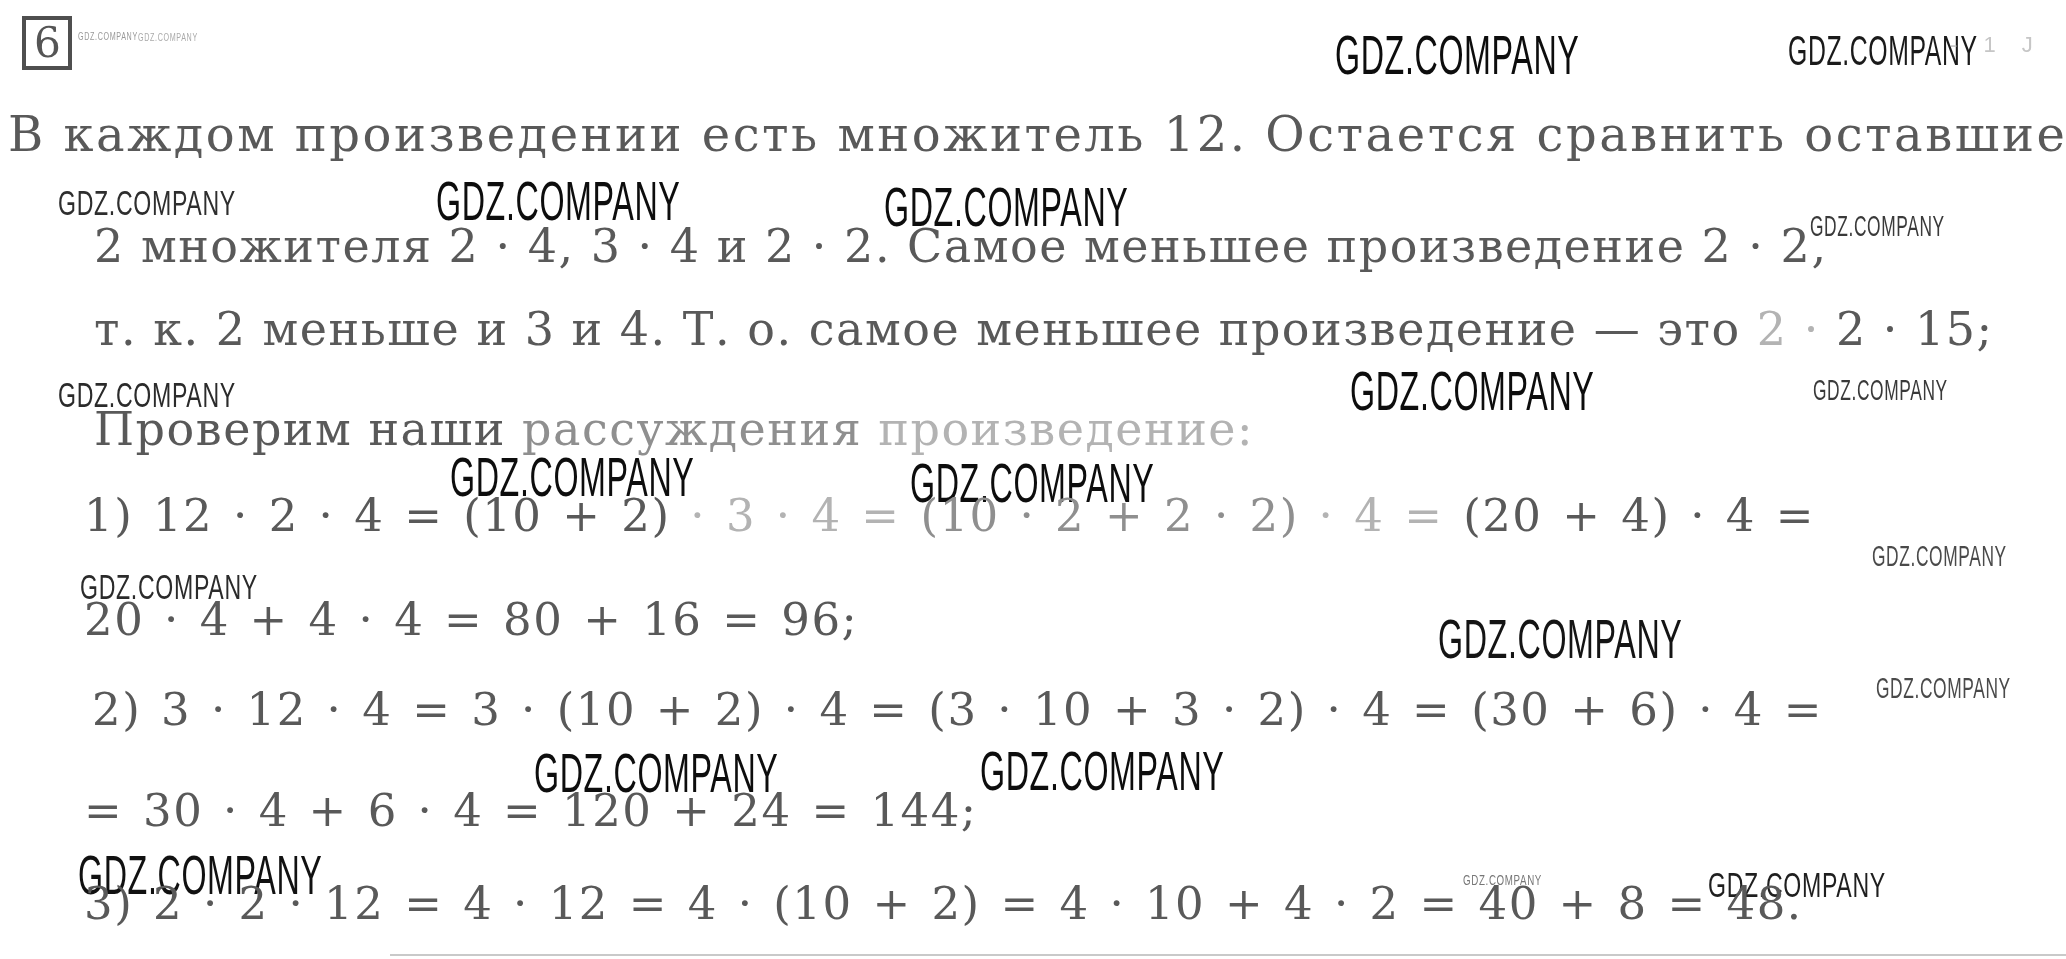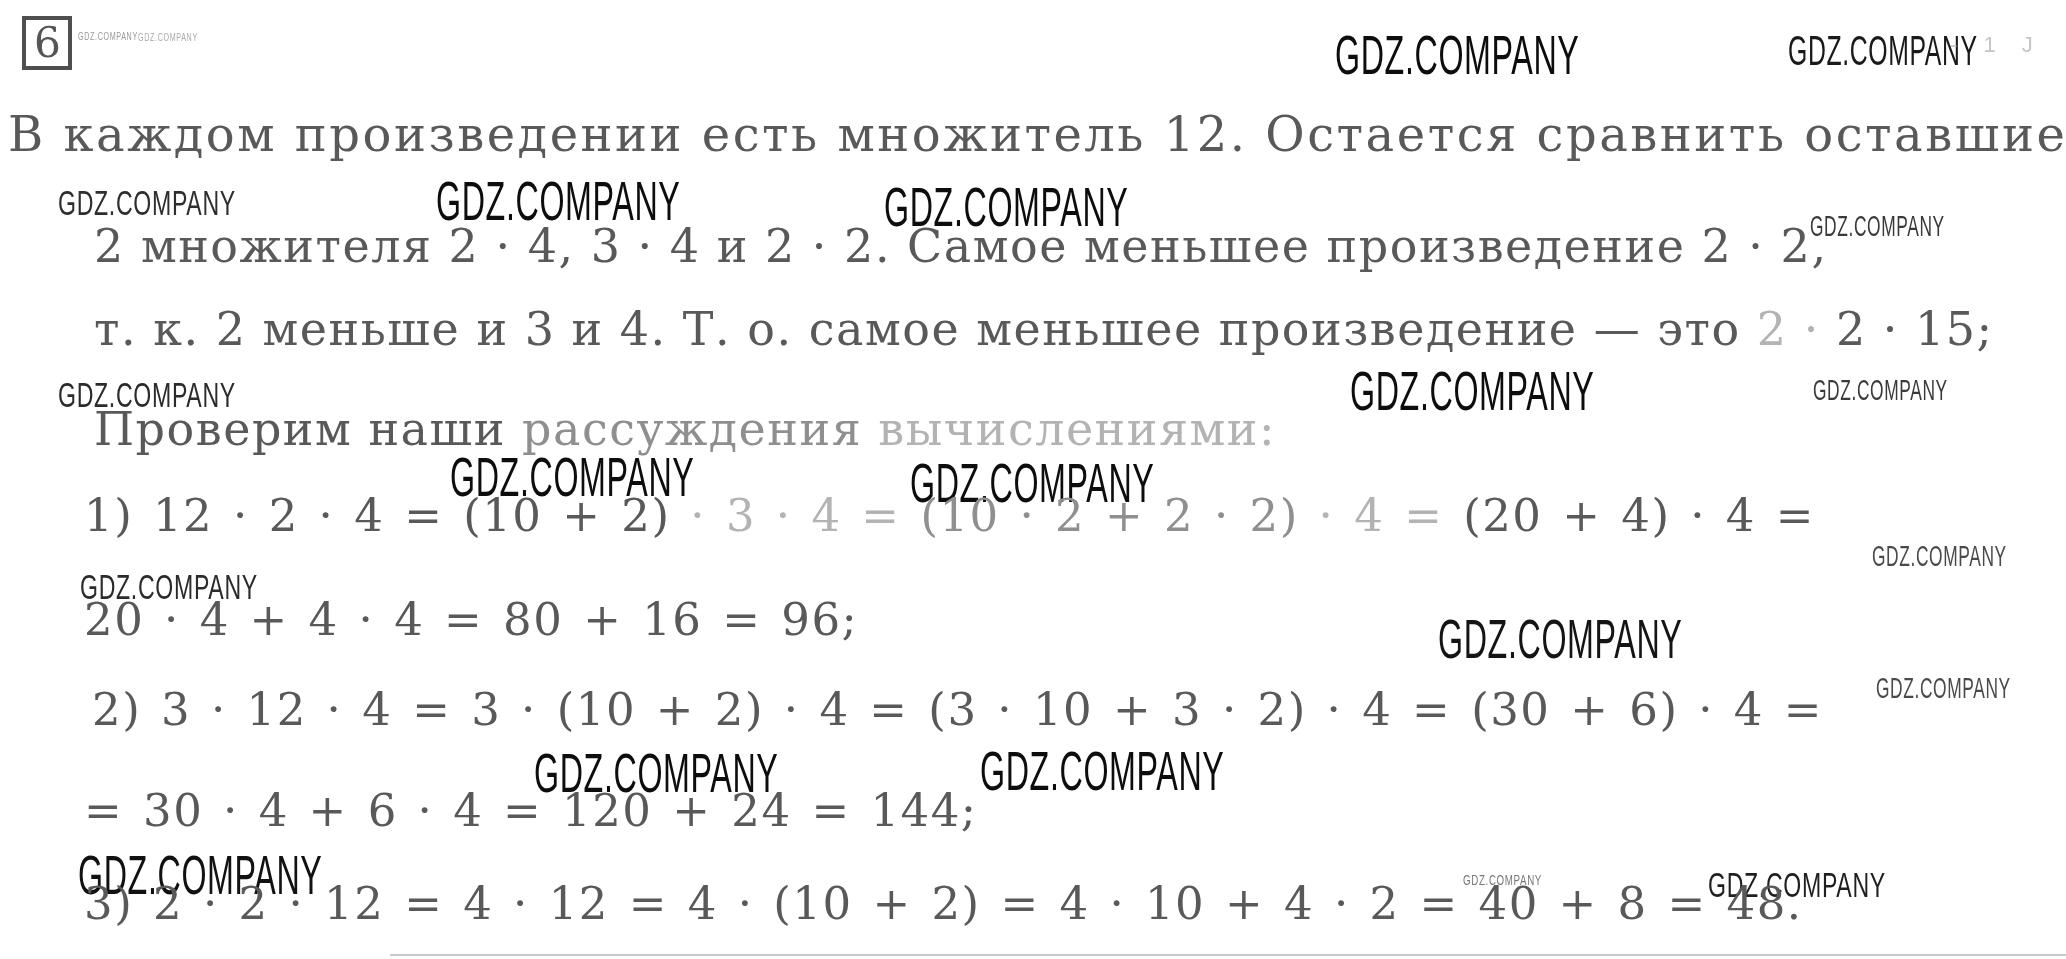--- a/index.html
+++ b/index.html
@@ -124,21 +124,21 @@
 
   <div class="txt" id="line2">
     <span class="tone-normal">2 множителя 2 · 4, 3 · 4 и 2 · 2. Самое меньшее произведение 2 · 2,</span>
   </div>
 
   <div class="txt" id="line3">
     <span class="tone-normal">т. к. 2 меньше и 3 и 4. Т. о. самое меньшее произведение — это </span><span class="tone-faded">2 · </span><span class="tone-normal">2 · 15;</span>
   </div>
 
   <div class="txt" id="line4">
-    <span class="tone-normal">Проверим наши </span><span class="tone-mid">рассуждения </span><span class="tone-faded">вычислениями:</span>
+    <span class="tone-normal">Проверим наши </span><span class="tone-mid">рассуждения </span><span class="tone-faded">произведение:</span>
   </div>
 
   <div class="txt" id="line5">
     <span class="tone-normal">1) 12 · 2 · 4 = (10 + 2)</span><span class="tone-faded"> · 3 · 4 = </span><span class="tone-mid">(10 · 2 + 2 · 2)</span><span class="tone-faded"> · 4 = </span><span class="tone-normal">(20 + 4) · 4 =</span>
   </div>
 
   <div class="txt" id="line6">
     <span class="tone-normal">20 · 4 + 4 · 4 = 80 + 16 = 96;</span>
   </div>
 

